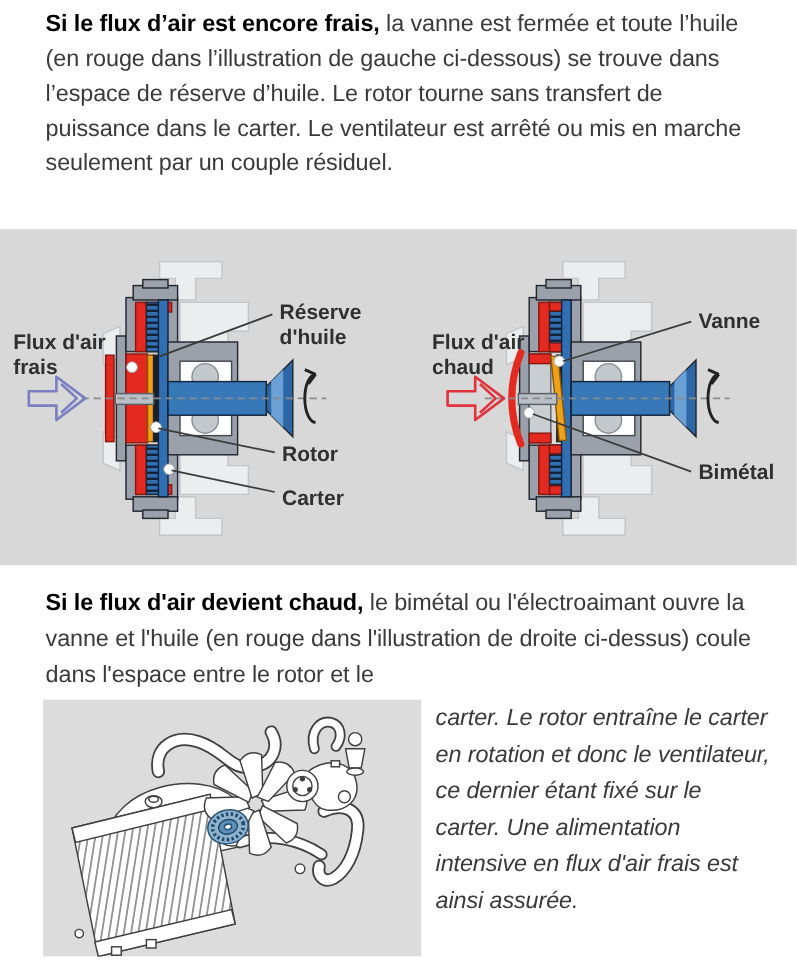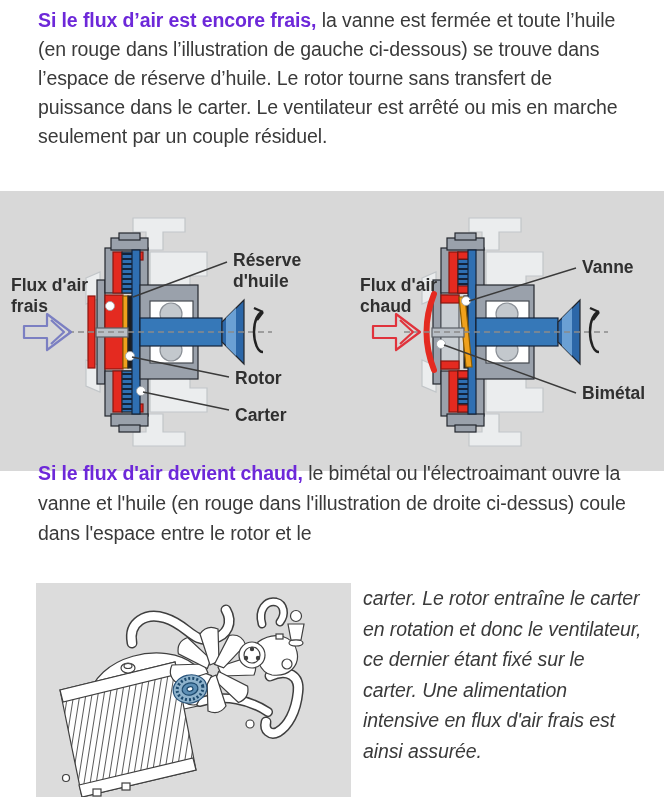--- a/index.html
+++ b/index.html
@@ -3,23 +3,23 @@
 <meta charset="utf-8">
 <style>
   html,body{margin:0;padding:0;}
   body{
     width:664px;height:800px;position:relative;overflow:hidden;
     background:#ffffff;
     font-family:"Liberation Sans", sans-serif;
     color:#3a3a3a;
   }
   .para{position:absolute;font-size:19.5px;letter-spacing:-0.1px;}
-  .para strong{color:#6d28d9;}
+  .para strong{color:#000000;}
   #para1{left:38px;top:6px;width:600px;line-height:29px;}
-  #para2{left:38px;top:458px;width:602px;line-height:30px;}
+  #para2{left:38px;top:487px;width:602px;line-height:30px;}
   #para2col{left:363px;top:583px;width:280px;line-height:30.6px;font-style:italic;}
   #band{position:absolute;left:0;top:191px;width:664px;height:280px;background:#d8d8d8;}
   #band svg{position:absolute;top:0;}
   #svgL{left:0;}
   #svgR{left:332px;}
   #illus-box{position:absolute;left:36px;top:583px;width:315px;height:214px;background:#dcdcdc;}
   svg text{font-family:"Liberation Sans", sans-serif;font-weight:bold;fill:#303030;}
   svg .flowtxt{font-size:17.5px;}
   svg .lbl{font-size:17.5px;}
 </style>

